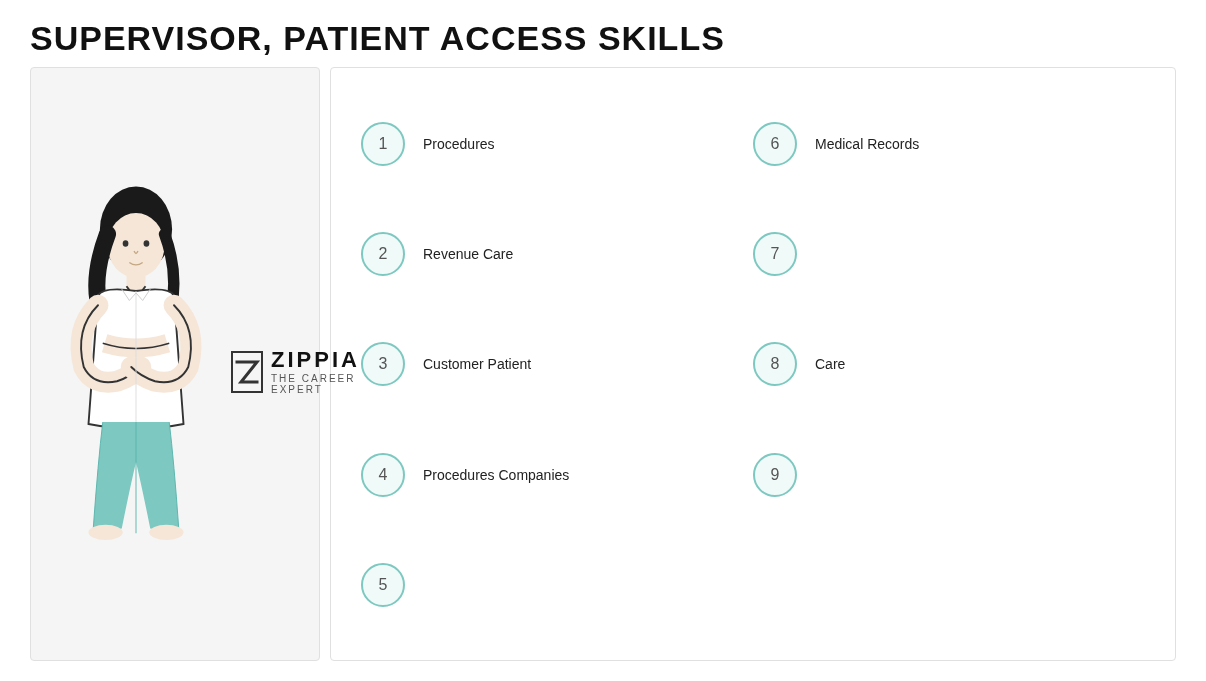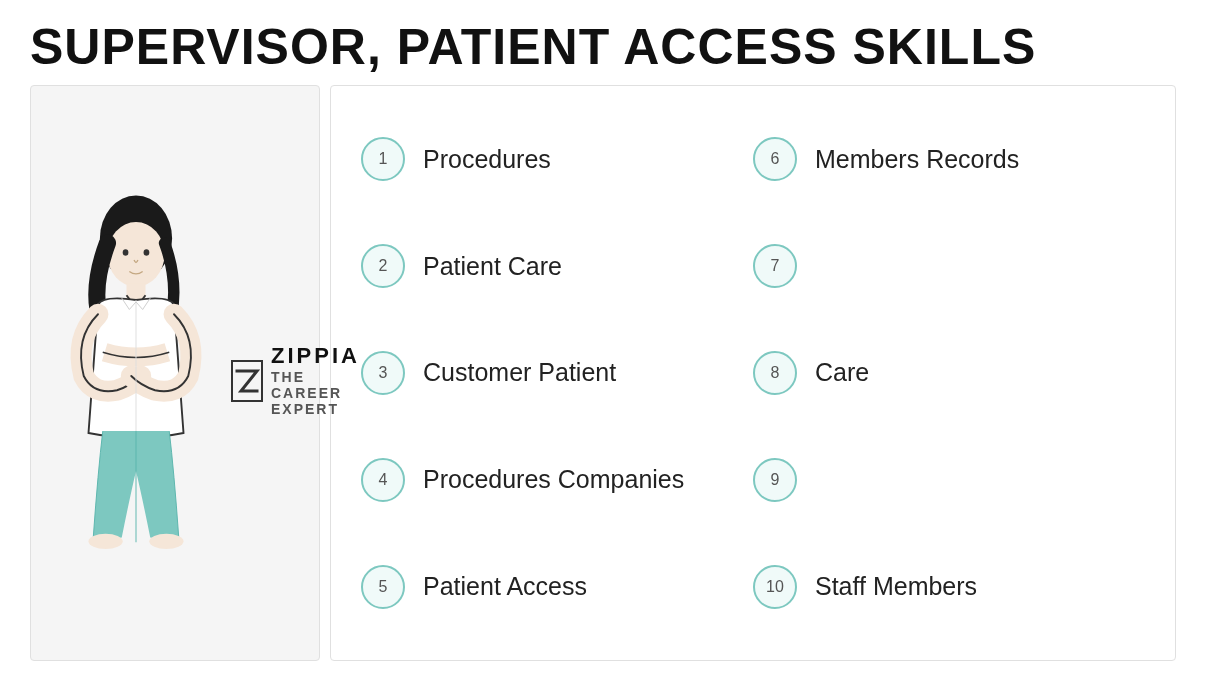--- a/index.html
+++ b/index.html
@@ -15,21 +15,21 @@
     .page {
       width: 1206px;
       height: 681px;
       background: #ffffff;
       padding: 20px 30px 20px 30px;
       display: flex;
       flex-direction: column;
     }
 
     .title {
-      font-size: 50px;
+      font-size: 34px;
       font-weight: 900;
       color: #111111;
       letter-spacing: 1px;
       margin-bottom: 10px;
       line-height: 1.1;
     }
 
     .content-area {
       display: flex;
       flex: 1;
@@ -84,25 +84,24 @@
 
     .zippia-name {
       font-size: 22px;
       font-weight: 900;
       color: #111;
       letter-spacing: 3px;
       line-height: 1;
     }
 
     .zippia-tagline {
-      font-size: 14px;
+      font-size: 10px;
       color: #555;
       letter-spacing: 2px;
       margin-top: 2px;
-      font-weight: bold;
     }
 
     .right-panel {
       flex: 1;
       background: #ffffff;
       border: 1px solid #e0e0e0;
       border-radius: 4px;
       margin-left: 10px;
       padding: 20px 30px;
       display: grid;
@@ -127,21 +126,21 @@
       background: #f0faf9;
       display: flex;
       align-items: center;
       justify-content: center;
       font-size: 16px;
       color: #555;
       flex-shrink: 0;
     }
 
     .skill-label {
-      font-size: 25px;
+      font-size: 14px;
       color: #222;
       font-weight: 400;
     }
 
     
     .person-svg {
       width: 190px;
       height: 380px;
     }
   </style>
@@ -220,28 +219,28 @@
         <div class="skill-number">
           <span>1</span>
         </div>
         <span class="skill-label">Procedures</span>
       </div>
 
       <div class="skill-item">
         <div class="skill-number">
           <span>6</span>
         </div>
-        <span class="skill-label">Members Records</span>
+        <span class="skill-label">Medical Records</span>
       </div>
 
       <div class="skill-item">
         <div class="skill-number">
           <span>2</span>
         </div>
-        <span class="skill-label">Patient Care</span>
+        <span class="skill-label">Revenue Care</span>
       </div>
 
       <div class="skill-item">
         <div class="skill-number">
           <span>7</span>
         </div>
       </div>
 
       <div class="skill-item">
         <div class="skill-number">
@@ -267,25 +266,18 @@
       <div class="skill-item">
         <div class="skill-number">
           <span>9</span>
         </div>
       </div>
 
       <div class="skill-item">
         <div class="skill-number">
           <span>5</span>
         </div>
-        <span class="skill-label">Patient Access</span>
-      </div>
-
-      <div class="skill-item">
-        <div class="skill-number">
-          <span>10</span>
-        </div>
-        <span class="skill-label">Staff Members</span>
-      </div>
+      </div>
+
     </div>
 
   </div>
 </div>
 
 </body></html>

